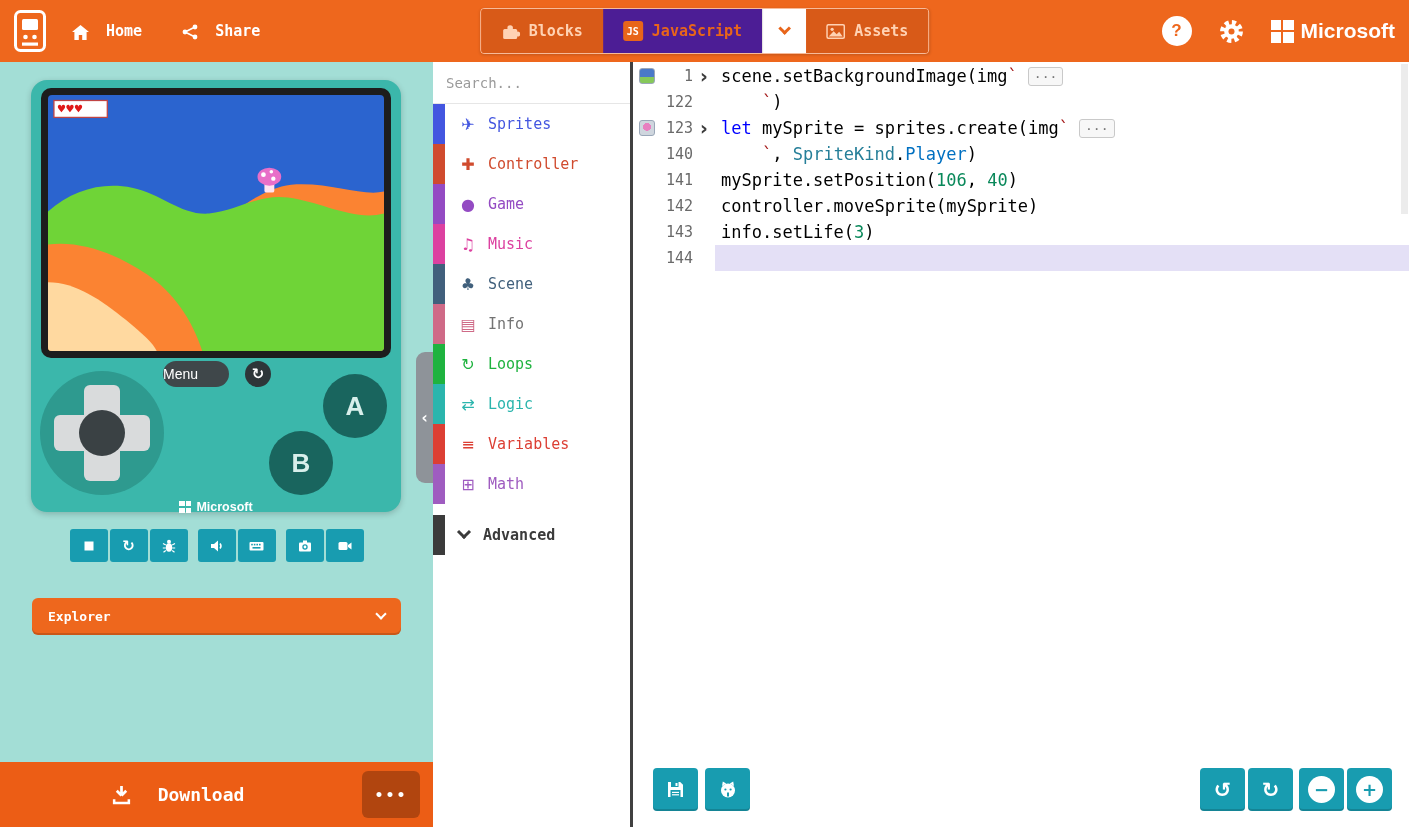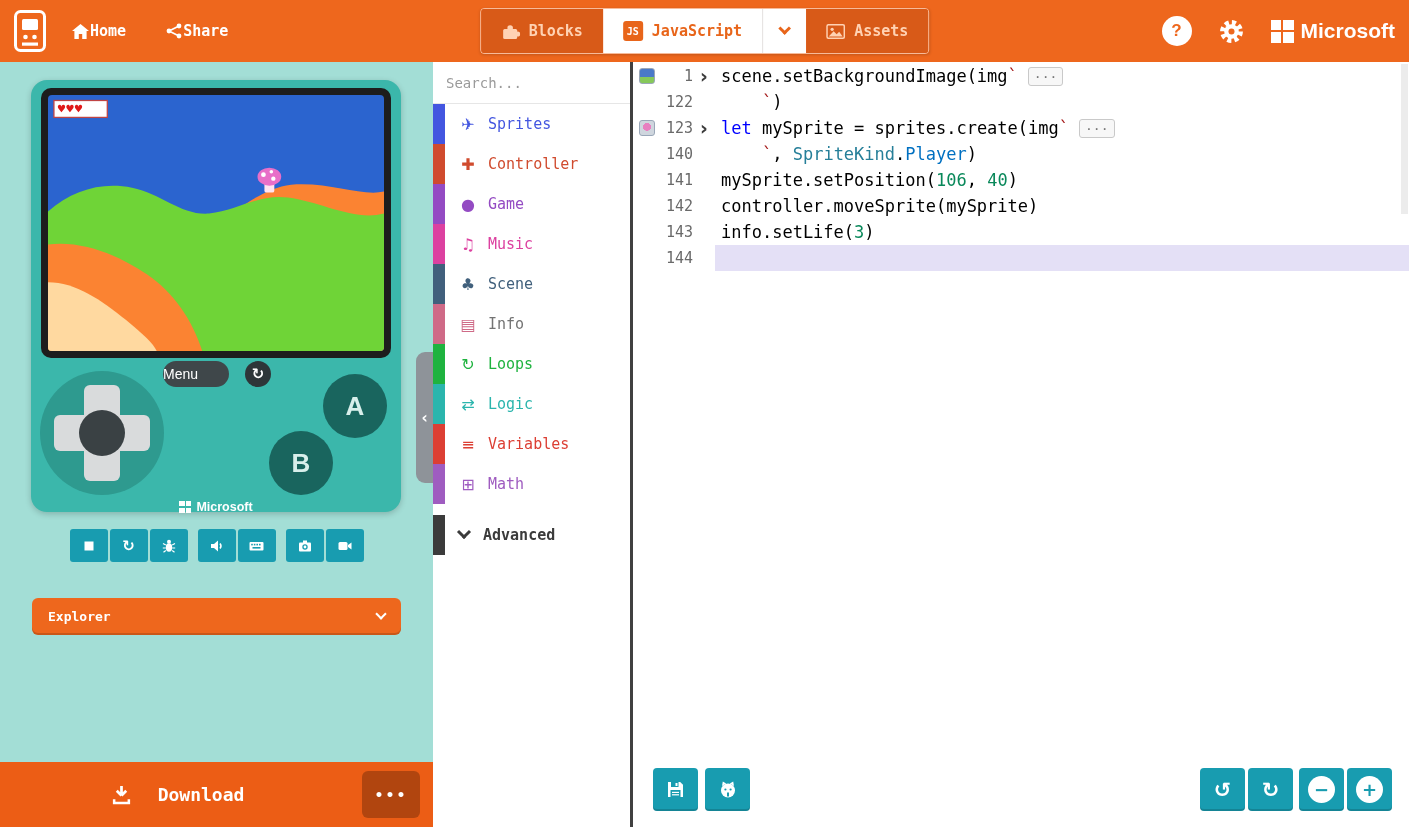--- a/index.html
+++ b/index.html
@@ -7,29 +7,29 @@
     --teal:#189cb0; --sim-bg:#a3ded6; --device:#3bb7ab;
   }
   *{box-sizing:border-box;margin:0;padding:0}
   html,body{width:1409px;height:827px;overflow:hidden;background:#fff;
     font-family:"DejaVu Sans Mono",monospace}
 
   
   .header{position:absolute;top:0;left:0;right:0;height:62px;background:var(--orange);
     display:flex;align-items:center;padding:0 14px;z-index:30}
   .logo{margin-right:26px;display:flex;align-items:center;cursor:pointer}
-  .nav-item{display:flex;align-items:center;gap:1px;color:#fff;
+  .nav-item{display:flex;align-items:flex-end;gap:17px;color:#fff;
     font:bold 15px "DejaVu Sans Mono",monospace;margin-right:40px;cursor:pointer}
   .tab-group{position:absolute;left:50%;top:8px;transform:translateX(-50%);height:46px;
     display:flex;border:1px solid rgba(255,255,255,.55);border-radius:4px;overflow:hidden;
     box-shadow:0 1px 3px rgba(0,0,0,.18)}
   .tab{display:flex;align-items:center;gap:9px;padding:0 20px;
     font:bold 15px "DejaVu Sans Mono",monospace;cursor:pointer}
   .tab.inactive{background:var(--orange-dark);color:var(--pale)}
-  .tab.active{background:#ffffff;color:#e8651a}
+  .tab.active{background:#4c1d95;color:#e8651a}
   .js-badge{width:20px;height:20px;background:#e8651a;border-radius:3px;color:#fff;
     font:bold 10px "DejaVu Sans Mono",monospace;display:flex;align-items:center;justify-content:center}
   .caret-cell{width:44px;background:#fff;border-left:1px solid #e3e3e3;display:flex;
     align-items:center;justify-content:center;cursor:pointer}
   .chev{display:inline-block;width:9px;height:9px;border-right:3px solid #e8651a;
     border-bottom:3px solid #e8651a;transform:rotate(45deg);margin-top:-5px}
   .header-right{margin-left:auto;display:flex;align-items:center;gap:26px}
   .help-btn{width:30px;height:30px;border-radius:50%;background:#fff;color:var(--orange);
     font:bold 17px "Liberation Sans",sans-serif;display:flex;align-items:center;justify-content:center;cursor:pointer}
   .gear-btn{cursor:pointer;display:flex}

